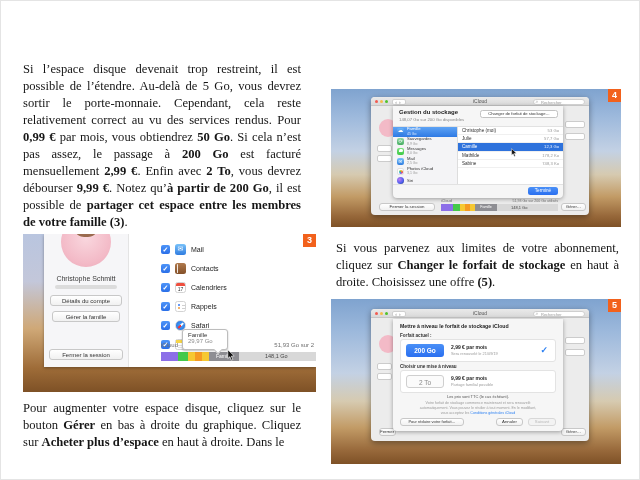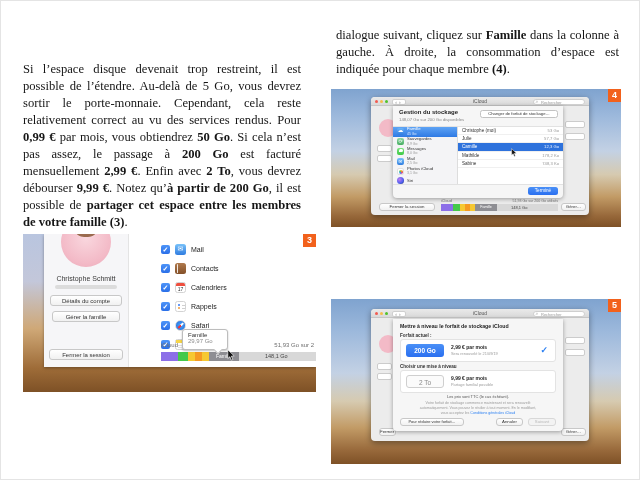--- a/index.html
+++ b/index.html
@@ -225,22 +225,22 @@
         <div class="tt-t">Famille</div>
         <div class="tt-v">29,97 Go</div>
       </div>
       <svg class="cursor" style="left:183px;top:115px;width:8px;height:12px" viewBox="0 0 10 15">
         <path d="M1 1 L1 12 L3.6 9.6 L5.4 14 L7.3 13.2 L5.5 9 L9 8.6 Z" fill="#111" stroke="#fff" stroke-width="0.8"></path>
       </svg>
     </div>
     <div class="badge">3</div>
   </div>
 
-
-  <p class="para" id="p3"><span>dialogue suivant, cliquez sur </span><span style="font-weight: 700;">Famille</span><span> dans la colonne à gauche. À droite, la consommation d’espace est indiquée pour chaque membre </span><span style="font-weight: 700;">(4)</span><span>.</span></p>
+  <p class="para" id="p2"><span>Pour augmenter votre espace disque, cliquez sur le bouton </span><span style="font-weight: 700;">Gérer</span><span> en bas à droite du graphique. Cliquez sur </span><span style="font-weight: 700;">Acheter plus d’espace</span><span> en haut à droite. Dans le</span></p>
+
 
   <div class="fig" id="fig4">
     <div class="mwin">
       <div class="tbar">
         <span class="dot dot-r"></span>
         <span class="dot dot-y"></span>
         <span class="dot dot-g"></span>
         <span class="nav">‹›</span>
         <span class="tbar-title">iCloud</span>
         <span class="search">Rechercher</span>
@@ -342,20 +342,21 @@
           <span class="seg-free">
               <span class="wf-free">148,1 Go</span>
             </span>
         </div>
         <button class="mbtn wf-manage">Gérer…</button>
       </div>
     </div>
     <div class="badge">4</div>
   </div>
 
+  <p class="para" id="p4"><span>Si vous parvenez aux limites de votre abonnement, cliquez sur </span><span style="font-weight: 700;">Changer le forfait de stockage</span><span> en haut à droite. Choisissez une offre </span><span style="font-weight: 700;">(5)</span><span>.</span></p>
 
   <div class="fig" id="fig5">
     <div class="mwin">
       <div class="tbar">
         <span class="dot dot-r"></span>
         <span class="dot dot-y"></span>
         <span class="dot dot-g"></span>
         <span class="nav">‹›</span>
         <span class="tbar-title">iCloud</span>
         <span class="search">Rechercher</span>

